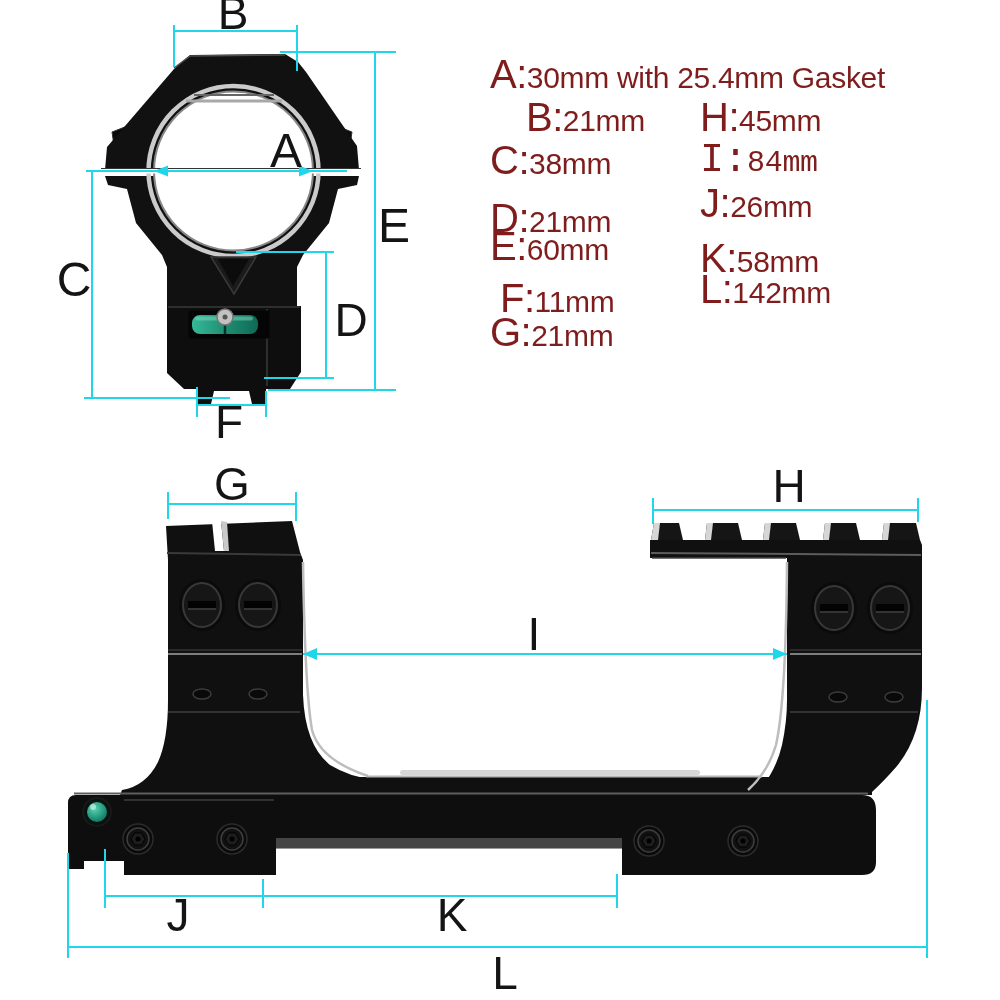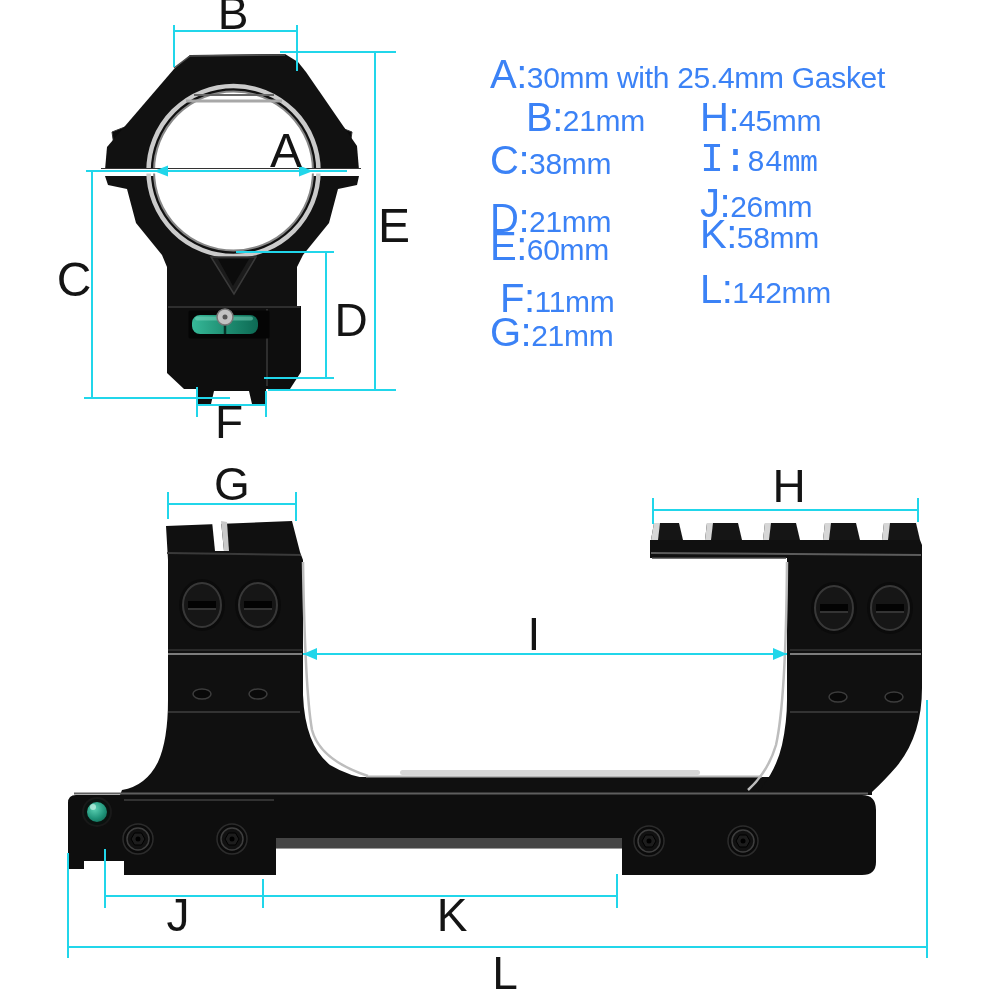--- a/index.html
+++ b/index.html
@@ -1,19 +1,19 @@
 <!DOCTYPE html>
 <html><head>
 <meta charset="utf-8">
 <style>
   html,body{margin:0;padding:0;background:#ffffff;}
   #stage{position:relative;width:1000px;height:1000px;background:#ffffff;overflow:hidden;
          font-family:"Liberation Sans",sans-serif;}
   #scene{position:absolute;left:0;top:0;}
-  .spec-row{position:absolute;white-space:nowrap;color:#3b82f6;}
+  .spec-row{position:absolute;white-space:nowrap;color:#7f1d1d;}
   .spec-key{font-size:40px;letter-spacing:-0.5px;}
   .spec-val{font-size:30px;letter-spacing:-0.3px;}
   svg text{font-family:"Liberation Sans",sans-serif;fill:#141414;}
 </style>
 </head>
 <body>
 
 <div id="stage">
 
 <svg id="scene" width="1000" height="1000" viewBox="0 0 1000 1000">
@@ -226,17 +226,17 @@
     <div class="spec-row" style="left:490px;top:52px;"><span class="spec-key">A:</span><span class="spec-val">30mm with 25.4mm Gasket</span></div>
     <div class="spec-row" style="left:490px;top:95px;margin-left:36px;"><span class="spec-key">B:</span><span class="spec-val">21mm</span></div>
     <div class="spec-row" style="left:490px;top:138px;"><span class="spec-key">C:</span><span class="spec-val">38mm</span></div>
     <div class="spec-row" style="left:490px;top:196px;text-align:center;"><span class="spec-key">D:</span><span class="spec-val">21mm</span></div>
     <div class="spec-row" style="left:490px;top:224px;"><span class="spec-key">E:</span><span class="spec-val">60mm</span></div>
     <div class="spec-row" style="left:490px;top:276px;margin-left:10px;"><span class="spec-key">F:</span><span class="spec-val">11mm</span></div>
     <div class="spec-row" style="left:490px;top:310px;text-align:right;"><span class="spec-key">G:</span><span class="spec-val">21mm</span></div>
     <div class="spec-row" style="left:700px;top:95px;"><span class="spec-key">H:</span><span class="spec-val">45mm</span></div>
     <div class="spec-row" style="left:700px;top:138px;font-family:Liberation Mono, monospace;"><span class="spec-key">I:</span><span class="spec-val">84mm</span></div>
     <div class="spec-row" style="left:700px;top:181px;"><span class="spec-key">J:</span><span class="spec-val">26mm</span></div>
-    <div class="spec-row" style="left:700px;top:212px;"><span class="spec-key">K:</span><span class="spec-val">58mm</span></div>
+    <div class="spec-row" style="left:700px;top:236px;"><span class="spec-key">K:</span><span class="spec-val">58mm</span></div>
     <div class="spec-row" style="left:700px;top:267px;"><span class="spec-key">L:</span><span class="spec-val">142mm</span></div>
   </div>
 
 </div>
 
 </body></html>

